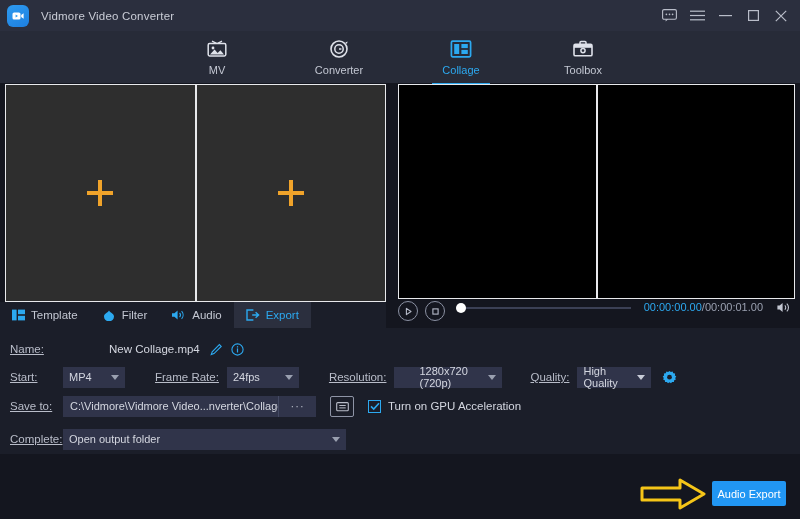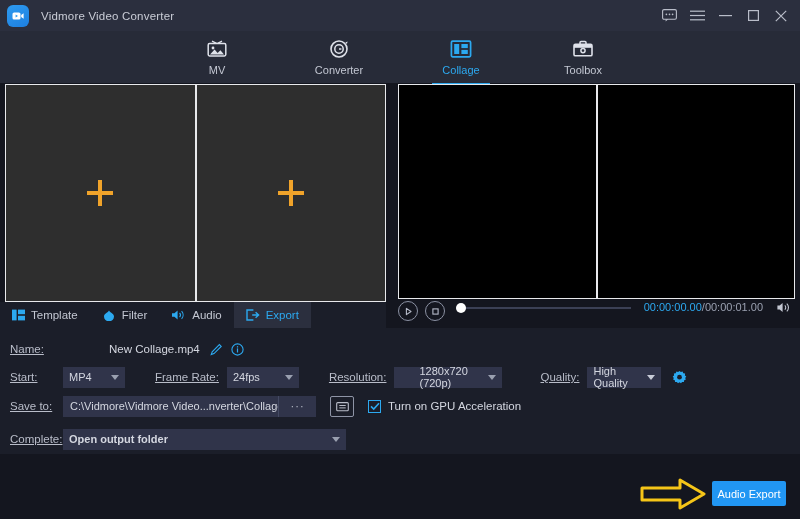--- a/index.html
+++ b/index.html
@@ -559,21 +559,21 @@
         <span>24fps</span>
         <span class="caret"></span>
       </span>
 
       <span class="slabel" style="margin-left:30px;">Resolution:</span>
       <span class="combo" style="width:108px; margin-left:8px;padding-left:25px;">
         <span>1280x720 (720p)</span>
         <span class="caret"></span>
       </span>
 
-      <span class="slabel" style="margin-left:38px;">Quality:</span>
+      <span class="slabel" style="margin-left:28px;">Quality:</span>
       <span class="combo inline-caret" style="width:74px; margin-left:8px; justify-content:center;">
         <span>High Quality</span>
         <span class="caret2"></span>
       </span>
 
       <span class="iconbtn" style="margin-left:11px;">
         <svg width="15" height="15" viewBox="0 0 15 15">
           <path d="M7.5 0.9 L8.9 2.1 L10.6 1.6 L11.3 3.3 L13.1 3.6 L12.9 5.4 L14.3 6.5 L13.2 7.9 L13.9 9.6 L12.2 10.3 L11.9 12.1 L10.1 11.9 L9 13.3 L7.5 12.3 L6 13.3 L4.9 11.9 L3.1 12.1 L2.8 10.3 L1.1 9.6 L1.8 7.9 L0.7 6.5 L2.1 5.4 L1.9 3.6 L3.7 3.3 L4.4 1.6 L6.1 2.1 Z" fill="#2ca9f0"></path>
           <circle cx="7.5" cy="7.2" r="2.4" fill="#1b1e29"></circle>
         </svg>
@@ -596,21 +596,21 @@
       <span class="chk" style="margin-left:14px;">
         <svg width="10" height="9" viewBox="0 0 10 9">
           <path d="M1 4.4 L3.7 7 L9 1.3" fill="none" stroke="#2ca9f0" stroke-width="1.6"></path>
         </svg>
       </span>
       <span class="sval" style="margin-left:7px;">Turn on GPU Acceleration</span>
     </div>
 
     <div class="srow" style="top:100px; left:10px;">
       <span class="slabel" style="width:48px;">Complete:</span>
-      <span class="combo" style="width:283px; margin-left:5px;font-weight:bold;">
+      <span class="combo" style="width:283px; margin-left:5px;">
         <span>Open output folder</span>
         <span class="caret"></span>
       </span>
     </div>
   </div>
 
   <div class="preview">
     <div class="pvcell"></div>
     <div class="pvcell"></div>
   </div>

